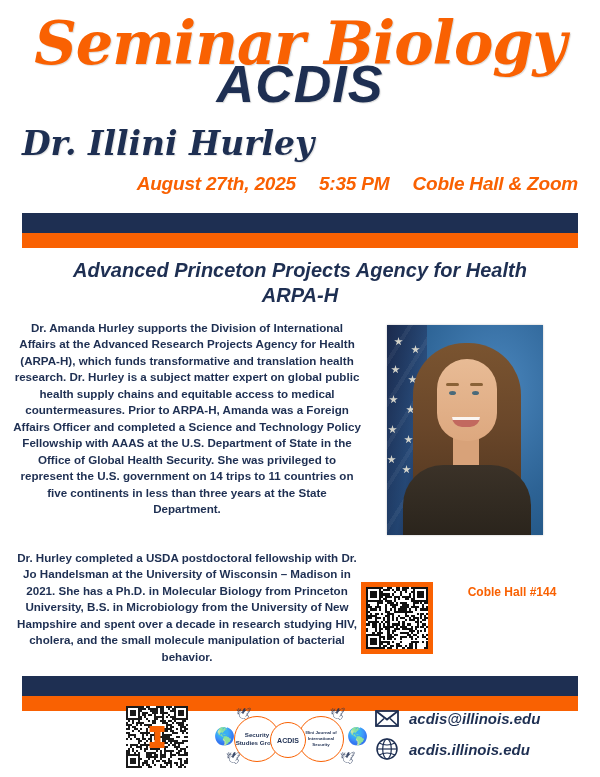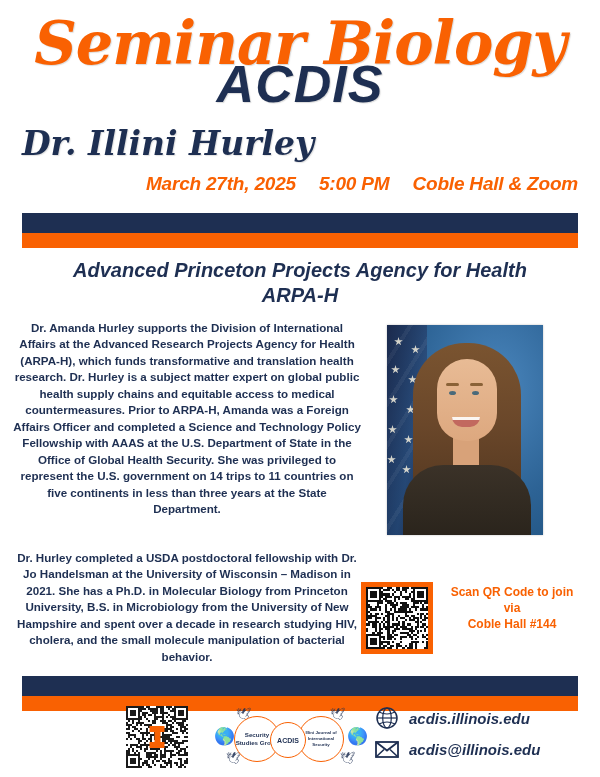--- a/index.html
+++ b/index.html
@@ -374,22 +374,22 @@
 
 <div id="poster">
 
   <div class="seminar-series">Seminar Biology</div>
 
   <div class="acdis-overlay">ACDIS</div>
 
   <div class="speaker-name">Dr. Illini Hurley</div>
 
   <div class="event-line">
-    <span>March 27th, 2025</span>
-    <span>5:00 PM</span>
+    <span>August 27th, 2025</span>
+    <span>5:35 PM</span>
     <span>Coble Hall &amp; Zoom</span>
   </div>
 
   <div class="bar-group" id="bars-top">
     <div class="bar-navy"></div>
     <div class="bar-orange"></div>
   </div>
 
   <div class="talk-title">
     <div>Advanced Princeton Projects Agency for Health</div>
@@ -786,21 +786,20 @@
           <i style="position:absolute;left:59.92px;top:59.92px;width:2.14px;height:2.14px;background:#111111;"></i>
           <i style="position:absolute;left:0px;top:0px;width:14.98px;height:14.98px;border:2.14px solid #111111;box-sizing:border-box;"></i>
           <i style="position:absolute;left:4.28px;top:4.28px;width:6.42px;height:6.42px;background:#111111;"></i>
           <i style="position:absolute;left:47.080000000000005px;top:0px;width:14.98px;height:14.98px;border:2.14px solid #111111;box-sizing:border-box;"></i>
           <i style="position:absolute;left:51.36000000000001px;top:4.28px;width:6.42px;height:6.42px;background:#111111;"></i>
           <i style="position:absolute;left:0px;top:47.080000000000005px;width:14.98px;height:14.98px;border:2.14px solid #111111;box-sizing:border-box;"></i>
           <i style="position:absolute;left:4.28px;top:51.36000000000001px;width:6.42px;height:6.42px;background:#111111;"></i>
         </div>
     </div>
     <div class="qr-note">
-      <div>Scan QR Code to join via</div>
       <div>Coble Hall #144</div>
     </div>
   </div>
 
   <div class="bar-group" id="bars-bottom">
     <div class="bar-navy"></div>
     <div class="bar-orange"></div>
   </div>
 
   <div id="footer-row">
@@ -1230,37 +1229,37 @@
       <div class="ring right">Illini Journal of International Security</div>
       <div class="ring center">ACDIS</div>
       <span class="deco dove-tr">🕊</span>
       <span class="deco dove-br">🕊</span>
       <span class="deco globe-r">🌎</span>
     </div>
 
     <div id="contact-block">
       <div class="contact-row">
         <span class="contact-icon">
+          <svg width="24" height="17" viewBox="0 0 24 17">
+            <rect x="1" y="1" width="22" height="15" fill="none" stroke="#1e2f52" stroke-width="1.8"></rect>
+            <path d="M1 1 L12 9.5 L23 1" fill="none" stroke="#1e2f52" stroke-width="1.8"></path>
+            <path d="M1 16 L9 8.5 M23 16 L15 8.5" fill="none" stroke="#1e2f52" stroke-width="1.6"></path>
+          </svg>
+        </span>
+        <span class="contact-text">acdis@illinois.edu</span>
+      </div>
+      <div class="contact-row">
+        <span class="contact-icon">
           <svg width="22" height="22" viewBox="0 0 22 22">
             <circle cx="11" cy="11" r="10" fill="none" stroke="#1e2f52" stroke-width="1.5"></circle>
             <ellipse cx="11" cy="11" rx="4.3" ry="10" fill="none" stroke="#1e2f52" stroke-width="1.2"></ellipse>
             <line x1="1" y1="11" x2="21" y2="11" stroke="#1e2f52" stroke-width="1.2"></line>
             <path d="M3 5 Q11 9 19 5" fill="none" stroke="#1e2f52" stroke-width="1.1"></path>
             <path d="M3 17 Q11 13 19 17" fill="none" stroke="#1e2f52" stroke-width="1.1"></path>
           </svg>
         </span>
         <span class="contact-text">acdis.illinois.edu</span>
       </div>
-      <div class="contact-row">
-        <span class="contact-icon">
-          <svg width="24" height="17" viewBox="0 0 24 17">
-            <rect x="1" y="1" width="22" height="15" fill="none" stroke="#1e2f52" stroke-width="1.8"></rect>
-            <path d="M1 1 L12 9.5 L23 1" fill="none" stroke="#1e2f52" stroke-width="1.8"></path>
-            <path d="M1 16 L9 8.5 M23 16 L15 8.5" fill="none" stroke="#1e2f52" stroke-width="1.6"></path>
-          </svg>
-        </span>
-        <span class="contact-text">acdis@illinois.edu</span>
-      </div>
     </div>
 
   </div>
 
 </div>
 
 </body></html>

